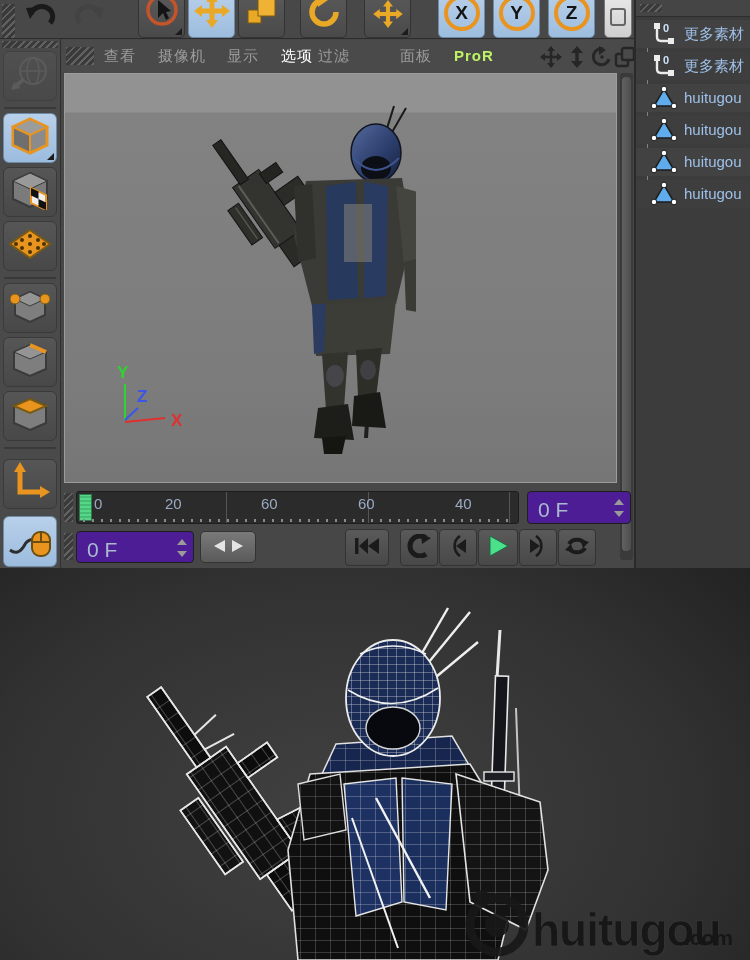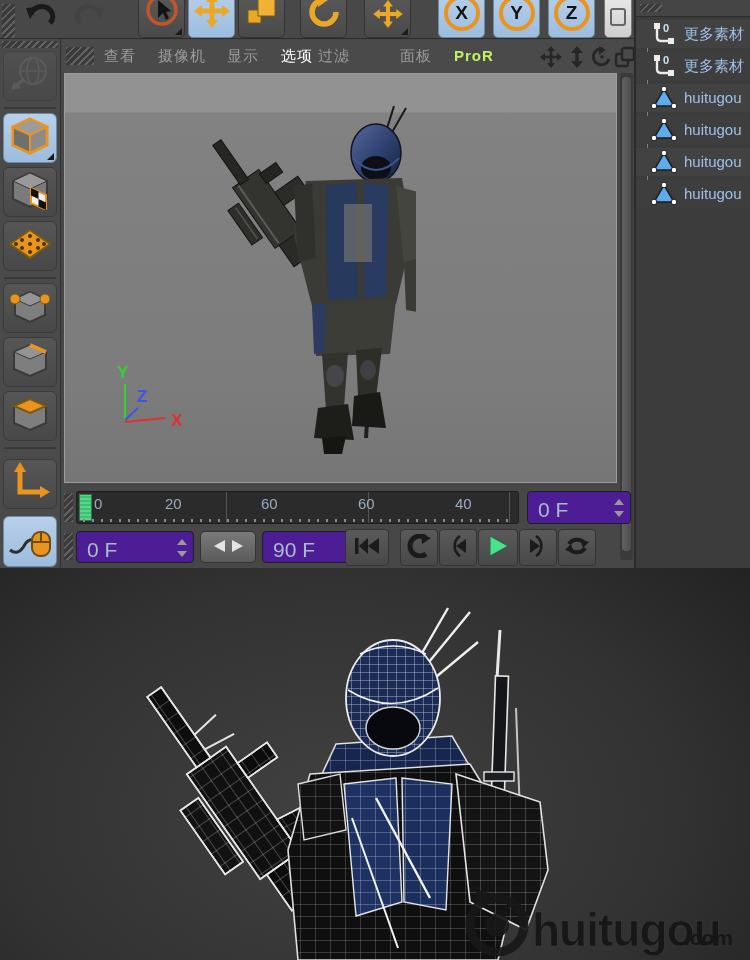--- a/index.html
+++ b/index.html
@@ -427,24 +427,20 @@
     <span class="spin-arrows"></span>
   </div>
   <div style="position:absolute;left:200px;top:531px;width:56px;height:32px;border-radius:5px;border:1px solid #333;background:linear-gradient(#7a7a7a,#5a5a5a);display:flex;align-items:center;justify-content:center;gap:7px;">
     <span><svg width="11" height="12" viewBox="0 0 11 12">
           <polygon points="11,0 0,6 11,12" fill="#e4e4e4"></polygon>
         </svg></span>
     <span><svg width="11" height="12" viewBox="0 0 11 12">
           <polygon points="0,0 11,6 0,12" fill="#e4e4e4"></polygon>
         </svg></span>
   </div>
-  <div class="spinner" style="left:262px;top:531px;width:118px;height:32px;">
-    <span class="val">90 F</span>
-    <span class="spin-arrows"></span>
-  </div>
 
   <div class="tr-btn" style="left:345px;width:44px;">
     <span>
       <svg width="26" height="20" viewBox="0 0 26 20">
           <rect x="1" y="2" width="3.5" height="16" fill="#1b1b1b"></rect>
           <polygon points="14,2 5,10 14,18" fill="#1b1b1b"></polygon>
           <polygon points="25,2 14,10 25,18" fill="#1b1b1b"></polygon>
         </svg>
     </span>
   </div>

